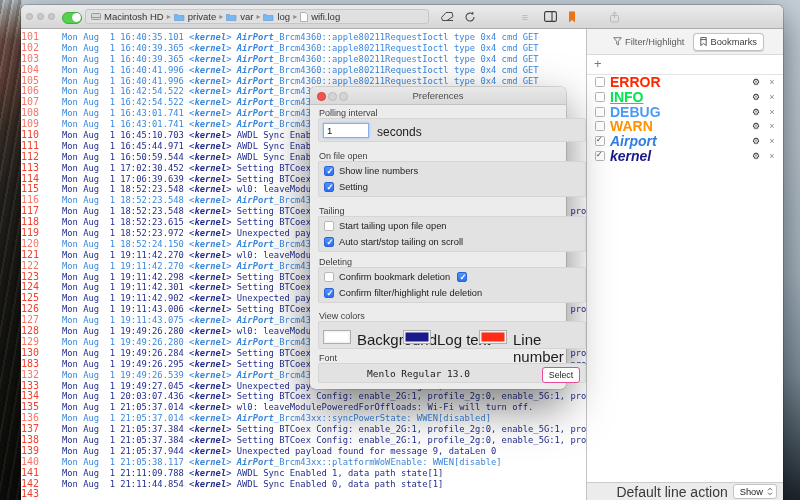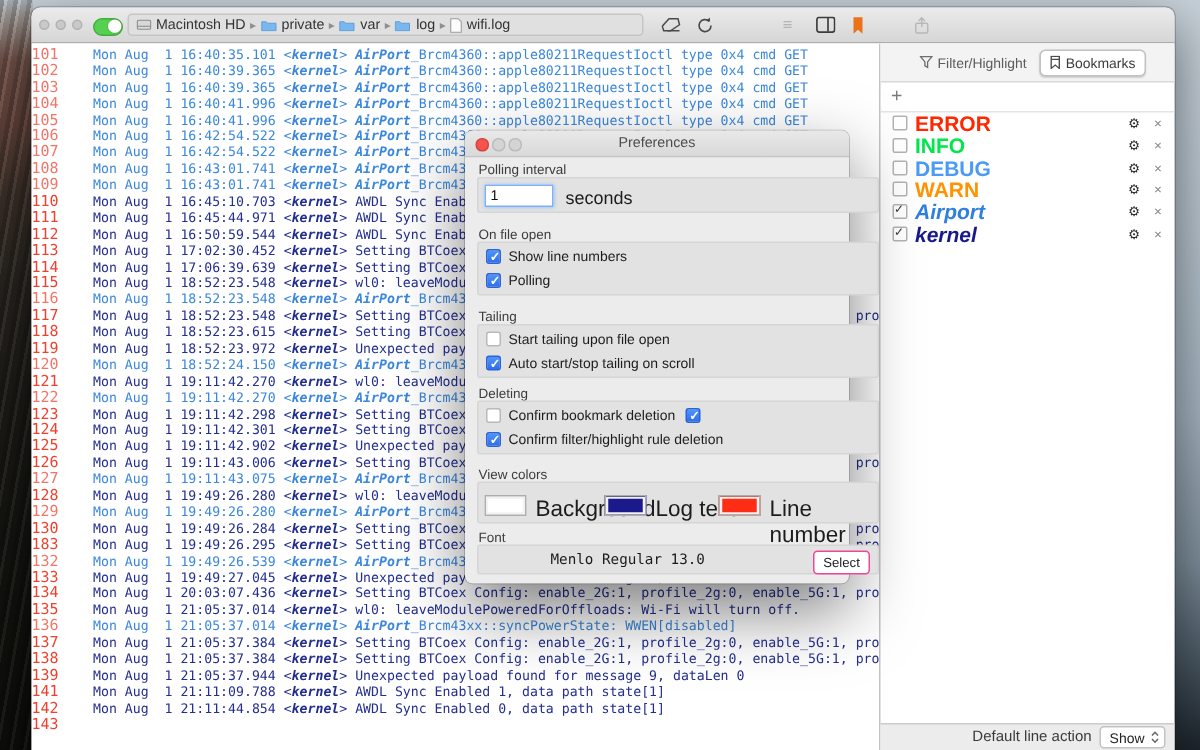--- a/index.html
+++ b/index.html
@@ -39,21 +39,21 @@
   .sb-add{position:absolute;left:7px;top:1px;font-size:13px;color:#7a7a7a;}
   .rules{position:absolute;left:0;top:46px;right:0;}
   .rule{display:flex;align-items:center;height:14.7px;padding:0 6px 0 8px;gap:5px;}
   .rule .rlabel{font-weight:bold;font-size:14px;flex:1;}
   .rule .rlabel.bi{font-style:italic;}
   .rcb{width:8px;height:8px;border:1px solid #b3b3b3;border-radius:1.5px;background:#fff;flex:none;position:relative;}
   .rcb.on:after{content:"✓";position:absolute;left:0px;top:-2px;font-size:8px;color:#3a3a3a;}
   .gear{font-size:9px;color:#2e2e2e;width:12px;text-align:center;}
   .rx{font-size:9px;color:#8a8a8a;width:10px;text-align:center;}
   .sb-bottom{position:absolute;left:0;right:0;bottom:0;height:17px;background:#ececec;border-top:1px solid #cbcbcb;display:flex;align-items:center;justify-content:flex-end;gap:5px;padding:0 6px;}
-  .sb-bottom .blabel{font-size:10px;color:#3a3a3a;}
+  .sb-bottom .blabel{font-size:14px;color:#3a3a3a;}
   .popup{height:13px;background:#fff;border:1px solid #c3c3c3;border-radius:3px;display:flex;align-items:center;gap:4px;padding:0 3px 0 6px;font-size:9.3px;color:#222;}
 
   
   .dialog{position:absolute;left:262px;top:87px;width:256px;height:302px;background:#ececec;border-radius:5px;box-shadow:0 18px 45px rgba(0,0,0,.5),0 0 0 .5px rgba(0,0,0,.25);margin-left:48px;}
   .dlg-title{position:absolute;left:0;top:0;right:0;height:17px;background:linear-gradient(180deg,#e9e9e9,#d9d9d9);border-bottom:1px solid #c3c3c3;border-radius:5px 5px 0 0;}
   .dlg-title .t{position:absolute;left:0;right:0;top:3px;text-align:center;font-size:9.5px;color:#4c4c4c;}
   .ddot{position:absolute;top:5px;width:6.5px;height:6.5px;border-radius:50%;}
   .dlabel{position:absolute;left:9px;font-size:9px;color:#3d3d3d;}
   .gbox{position:absolute;left:8px;width:268px;background:#e2e2e2;border:1px solid #d5d5d5;border-radius:2px;box-sizing:border-box;}
   .cbrow{position:absolute;display:flex;align-items:center;gap:5px;font-size:9.3px;color:#1c1c1c;}
@@ -209,20 +209,21 @@
           <div class="log-row"><span class="ln">130</span><span class="lt">Mon Aug  1 19:49:26.284 &lt;<span class="kw">kernel</span>&gt; Setting BTCoex Config: enable_2G:1, profile_2g:0, enable_5G:1, profile_5G:0</span></div>
           <div class="log-row"><span class="ln">183</span><span class="lt">Mon Aug  1 19:49:26.295 &lt;<span class="kw">kernel</span>&gt; Setting BTCoex Config: enable_2G:1, profile_2g:0, enable_5G:1, profile_5G:0</span></div>
           <div class="log-row hl"><span class="ln">132</span><span class="lt">Mon Aug  1 19:49:26.539 &lt;<span class="kw">kernel</span>&gt; <span class="kw">AirPort</span>_Brcm43xx::syncPowerState: WWEN[disabled]</span></div>
           <div class="log-row"><span class="ln">133</span><span class="lt">Mon Aug  1 19:49:27.045 &lt;<span class="kw">kernel</span>&gt; Unexpected payload found for message 9, dataLen 0</span></div>
           <div class="log-row"><span class="ln">134</span><span class="lt">Mon Aug  1 20:03:07.436 &lt;<span class="kw">kernel</span>&gt; Setting BTCoex Config: enable_2G:1, profile_2g:0, enable_5G:1, profile_5G:0</span></div>
           <div class="log-row"><span class="ln">135</span><span class="lt">Mon Aug  1 21:05:37.014 &lt;<span class="kw">kernel</span>&gt; wl0: leaveModulePoweredForOffloads: Wi-Fi will turn off.</span></div>
           <div class="log-row hl"><span class="ln">136</span><span class="lt">Mon Aug  1 21:05:37.014 &lt;<span class="kw">kernel</span>&gt; <span class="kw">AirPort</span>_Brcm43xx::syncPowerState: WWEN[disabled]</span></div>
           <div class="log-row"><span class="ln">137</span><span class="lt">Mon Aug  1 21:05:37.384 &lt;<span class="kw">kernel</span>&gt; Setting BTCoex Config: enable_2G:1, profile_2g:0, enable_5G:1, profile_5G:0</span></div>
           <div class="log-row"><span class="ln">138</span><span class="lt">Mon Aug  1 21:05:37.384 &lt;<span class="kw">kernel</span>&gt; Setting BTCoex Config: enable_2G:1, profile_2g:0, enable_5G:1, profile_5G:0</span></div>
           <div class="log-row"><span class="ln">139</span><span class="lt">Mon Aug  1 21:05:37.944 &lt;<span class="kw">kernel</span>&gt; Unexpected payload found for message 9, dataLen 0</span></div>
+          <div class="log-row hl"><span class="ln">140</span><span class="lt">Mon Aug  1 21:05:38.117 &lt;<span class="kw">kernel</span>&gt; <span class="kw">AirPort</span>_Brcm43xx::platformWoWEnable: WWEN[disable]</span></div>
           <div class="log-row"><span class="ln">141</span><span class="lt">Mon Aug  1 21:11:09.788 &lt;<span class="kw">kernel</span>&gt; AWDL Sync Enabled 1, data path state[1]</span></div>
           <div class="log-row"><span class="ln">142</span><span class="lt">Mon Aug  1 21:11:44.854 &lt;<span class="kw">kernel</span>&gt; AWDL Sync Enabled 0, data path state[1]</span></div>
           <div class="log-row"><span class="ln">143</span><span class="lt"></span></div>
         </div>
 
       <div class="sidebar">
         <div class="sb-tabs">
           <div class="seg">
             <span>
                 <svg width="9" height="9" viewBox="0 0 9 9">
@@ -246,21 +247,21 @@
         </div>
         <div class="rules" id="rules">
             <div class="rule">
               <span class="rcb"></span>
               <span class="rlabel" style="color: rgb(255, 38, 0);">ERROR</span>
               <span class="gear">⚙</span>
               <span class="rx">×</span>
             </div>
             <div class="rule">
               <span class="rcb"></span>
-              <span class="rlabel" style="color: rgb(0, 230, 77);">INFO</span>
+              <span class="rlabel" style="color: rgb(0, 230, 77); text-decoration: underline;">INFO</span>
               <span class="gear">⚙</span>
               <span class="rx">×</span>
             </div>
             <div class="rule">
               <span class="rcb"></span>
               <span class="rlabel" style="color: rgb(75, 155, 245);">DEBUG</span>
               <span class="gear">⚙</span>
               <span class="rx">×</span>
             </div>
             <div class="rule">
@@ -313,21 +314,21 @@
     </div>
 
     <div class="dlabel" style="top:64px">On file open</div>
     <div class="gbox" style="top:74px;height:36px;">
       <div class="cbrow" style="left:5px;top:4px;">
         <span class="cb on"></span>
         <span>Show line numbers</span>
       </div>
       <div class="cbrow" style="left:5px;top:20px;">
         <span class="cb on"></span>
-        <span>Polling</span>
+        <span>Setting</span>
       </div>
     </div>
 
     <div class="dlabel" style="top:119px">Tailing</div>
     <div class="gbox" style="top:129px;height:36px;">
       <div class="cbrow" style="left:5px;top:4px;">
         <span class="cb"></span>
         <span>Start tailing upon file open</span>
       </div>
       <div class="cbrow" style="left:5px;top:20px;">

